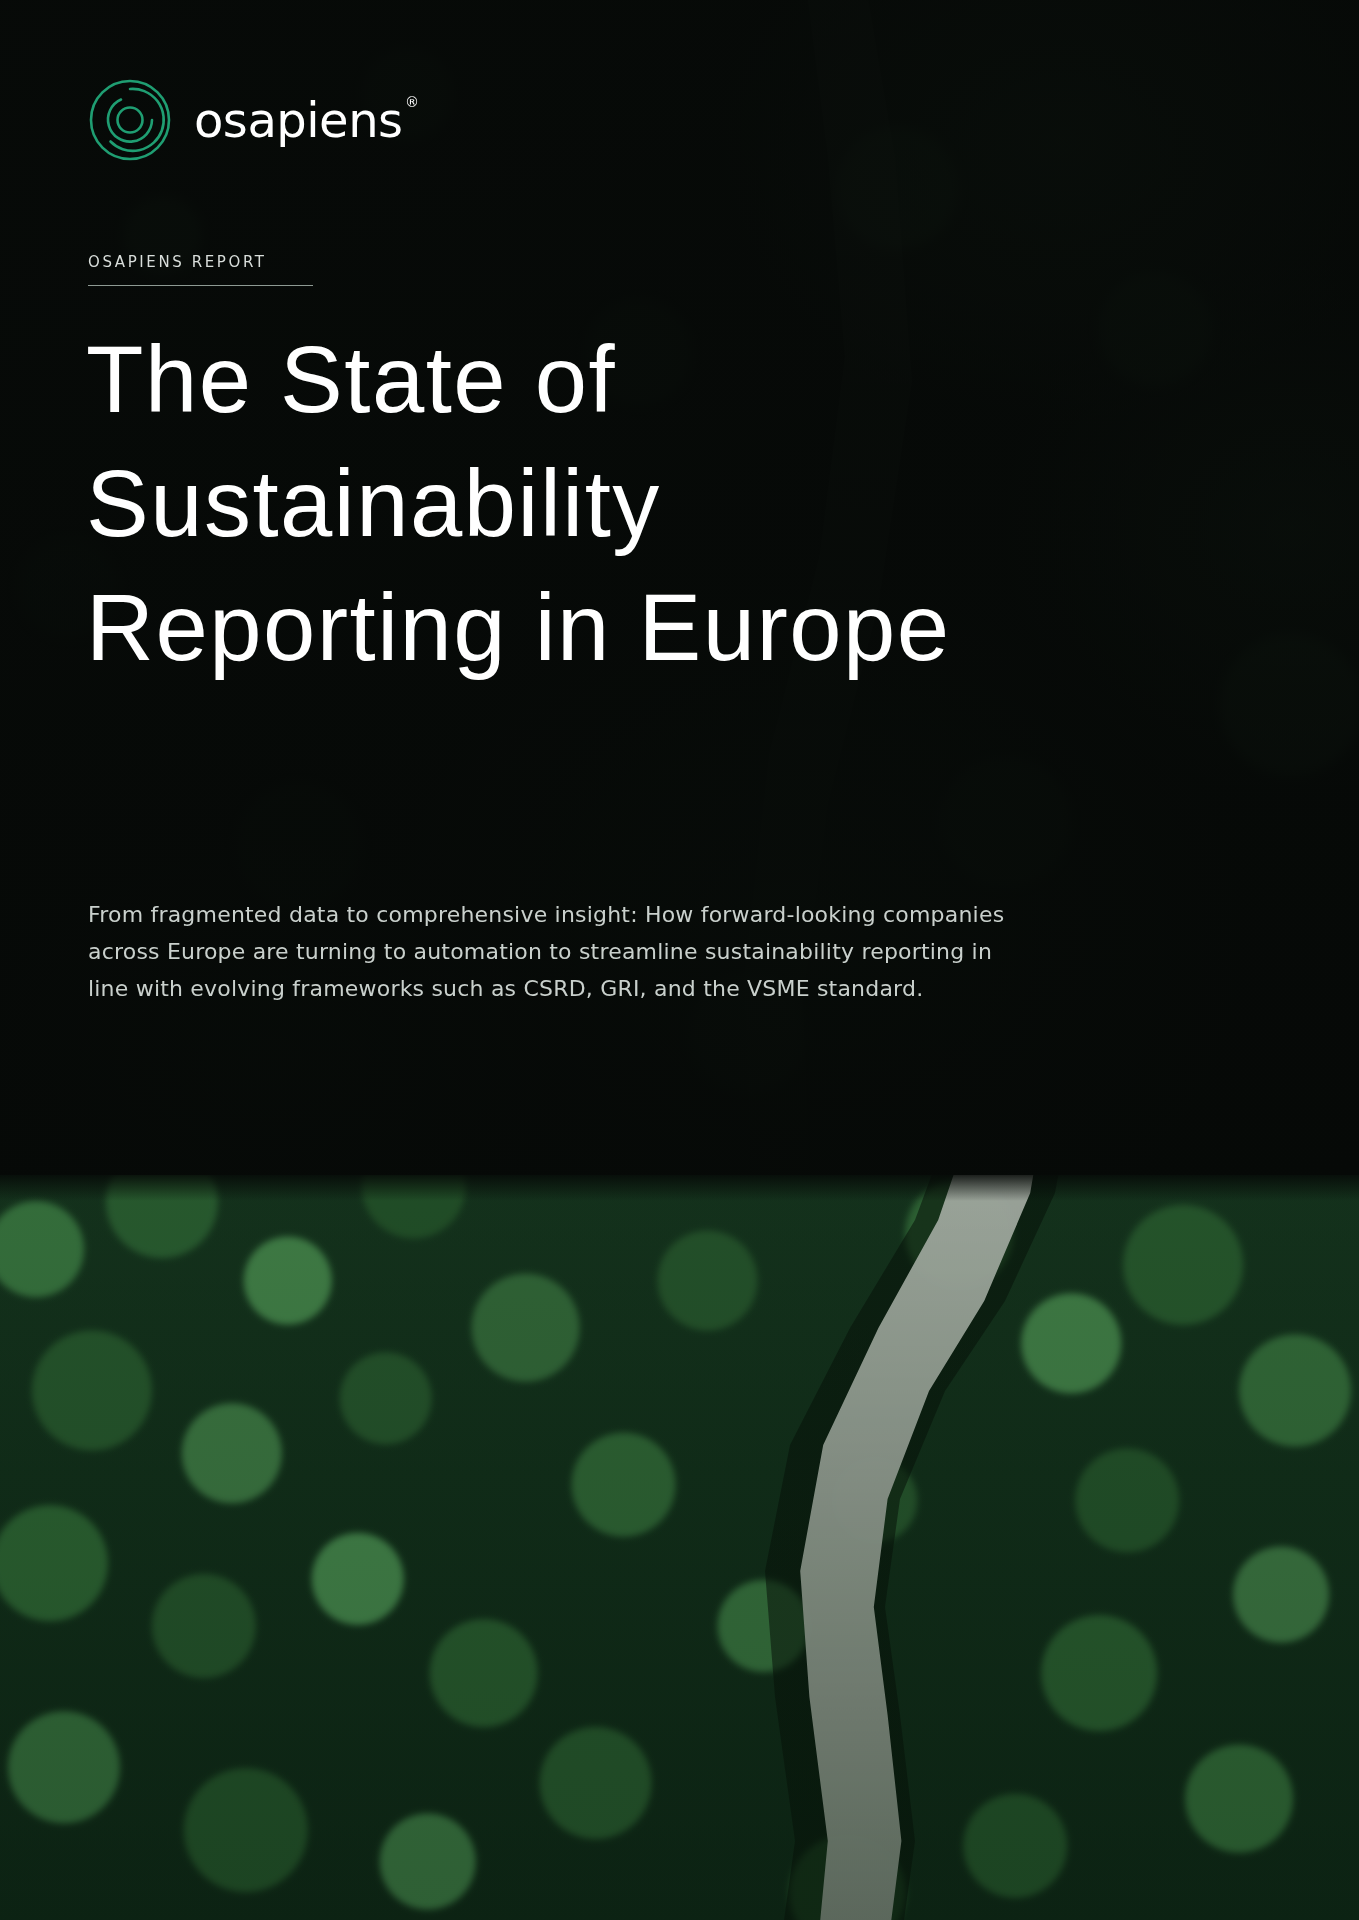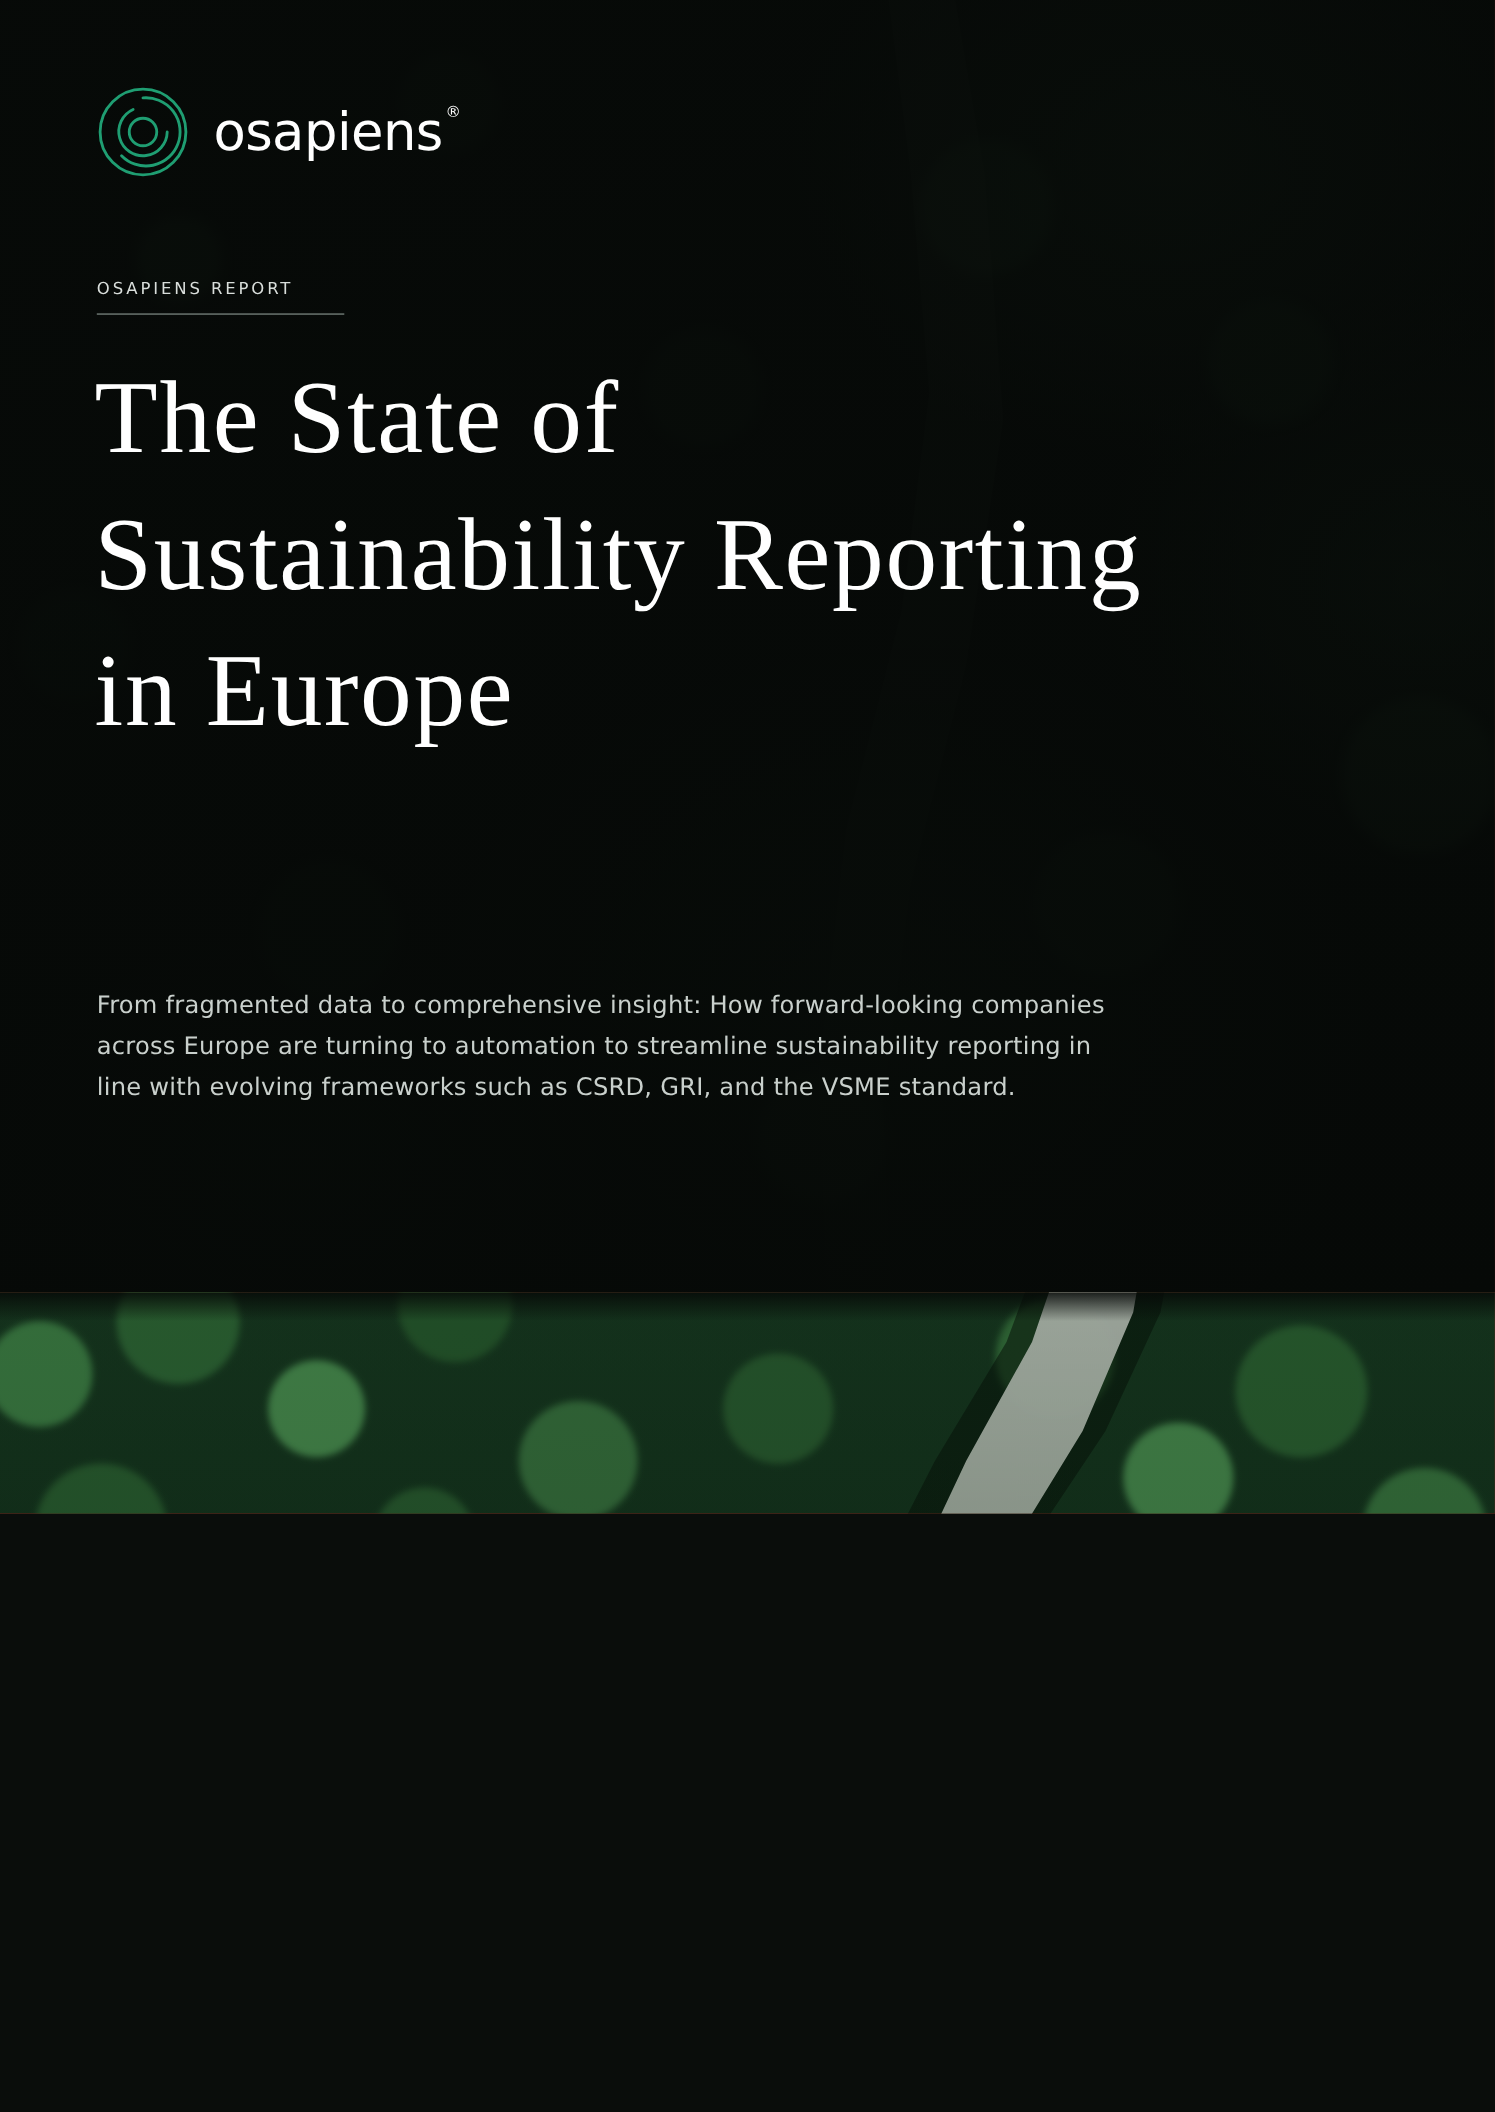--- a/index.html
+++ b/index.html
@@ -8,22 +8,22 @@
     width: 1359px;
     height: 1920px;
     background: #0a0d0b;
     font-family: "Liberation Sans", sans-serif;
     overflow: hidden;
   }
 
   .page {
     position: relative;
     width: 1359px;
-    height: 1376px;
-    background: #b91c1c;
+    height: 1920px;
+    background: #404040;
     overflow: hidden;
   }
 
   
   .top-photo {
     position: absolute;
     left: 0; top: 0;
     width: 1359px;
     height: 1175px;
     overflow: hidden;
@@ -109,21 +109,21 @@
     background: #8e9a93;
     width: 225px;
   }
 
   
   .title {
     position: absolute;
     left: 86px; top: 318px;
     width: 1000px;
     color: #ffffff;
-    font-family: Liberation Serif, serif;
+    font-family: Liberation Sans, sans-serif;
     font-weight: 300;
     font-size: 94px;
     line-height: 1.32;
     letter-spacing: 1.5px;
   }
 
   
   .subtitle {
     position: absolute;
     left: 88px; top: 897px;

